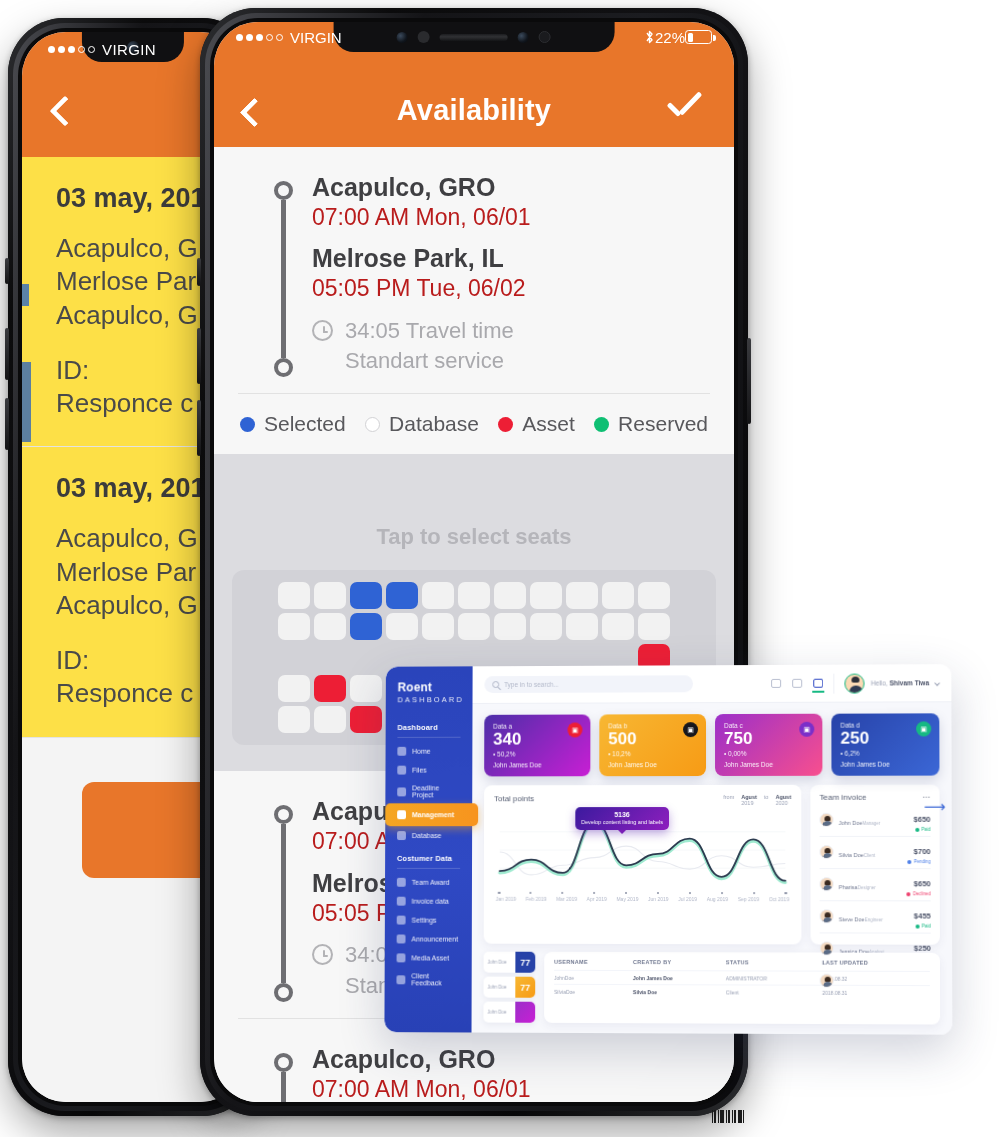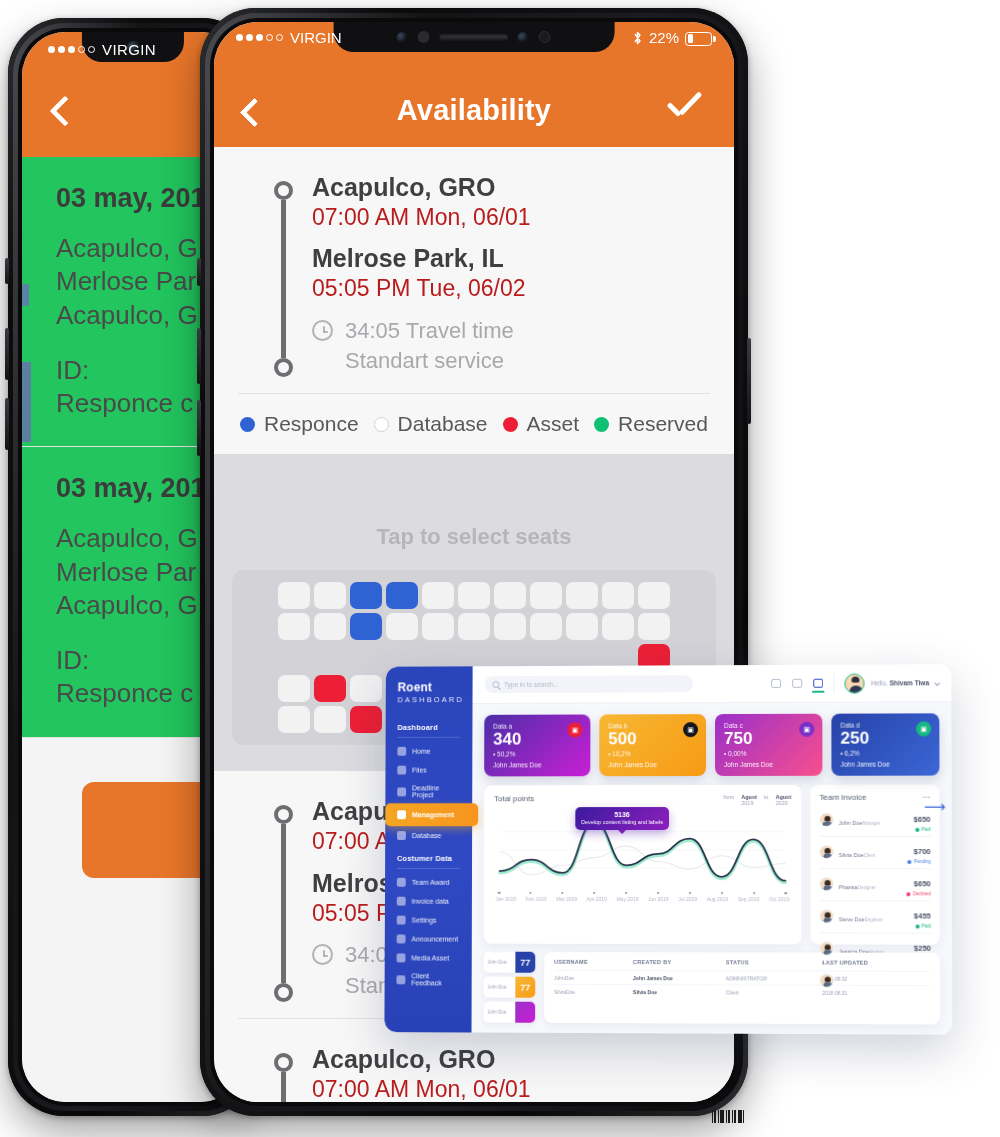--- a/index.html
+++ b/index.html
@@ -64,41 +64,41 @@
     transform:rotate(45deg); border-radius:2px;
   }
   .back-status {
     position:absolute; top:9px; left:26px; display:flex; align-items:center; gap:7px;
     color:#fff; font-size:15px; letter-spacing:.4px; z-index:45;
   }
   .dots { display:flex; gap:3px; align-items:center;}
   .dots i { width:7px;height:7px;border-radius:50%;background:#fff;display:block; }
   .dots i.off { background:transparent; border:1.4px solid #fff; width:7px;height:7px; }
   .back-body { padding:0; background:#f4f4f4; height:100%; }
-  .back-card { padding:26px 0 26px 34px; background:#22c55e; border-bottom:1px solid #e3e3e3;}
+  .back-card { padding:26px 0 26px 34px; background:#fde047; border-bottom:1px solid #e3e3e3;}
   .back-card .bdate { font-size:27px; font-weight:bold; color:#3c3c3c; margin-bottom:18px; white-space:nowrap;}
   .back-card .bline { font-size:26px; color:#4a4a4a; line-height:1.28; white-space:nowrap;}
   .back-card .bgap { height:22px; }
   .back-orange-btn {
     margin:44px 0 0 60px; width:230px; height:96px;
     background:#E8762A; border-radius:12px;
   }
   .left-accent { position:absolute; left:0; top:252px; width:7px; height:22px; background:#5b83a8; z-index:30;}
   .left-accent2 { position:absolute; left:0; top:330px; width:9px; height:80px; background:#5c7f9f; z-index:30;}
 
   
   #phone-front { left:200px; top:8px; width:548px; height:1108px; }
   #phone-front .screen { background:#f7f7f7; }
 
   .fstatus {
     position:absolute; top:0; left:0; right:0; height:30px; z-index:45;
     display:flex; align-items:center; justify-content:space-between;
     padding:0 22px; color:#fff; font-size:15px; font-weight:500;
   }
-  .fstatus .right { display:flex; align-items:flex-end; gap:6px; }
+  .fstatus .right { display:flex; align-items:center; gap:0; }
   .batt { width:27px;height:14px;border:1.8px solid #fff;border-radius:3.5px; position:relative; }
   .batt::after{content:"";position:absolute;right:-4.5px;top:3.5px;width:2.5px;height:6px;background:#fff;border-radius:0 2px 2px 0;}
   .batt i { position:absolute; left:1.5px; top:1.5px; bottom:1.5px; width:22%; background:#fff; border-radius:1.5px; display:block;}
 
   .fheader {
     height:125px; background:#E8762A; display:flex; align-items:flex-end;
     justify-content:space-between; padding:0 30px 18px; position:relative;
   }
   .fheader .htitle { position:absolute; left:0; right:0; bottom:20px; text-align:center;
     color:#fff; font-size:29px; font-weight:bold; letter-spacing:.2px; }
@@ -401,21 +401,21 @@
             </div>
           </div>
         </div>
       </div>
 
       <div class="divider"></div>
 
       <div class="legend">
         <div class="lg">
           <span class="sw" style="background:#2f63D4;"></span>
-          <span>Responce</span>
+          <span>Selected</span>
         </div>
         <div class="lg">
           <span class="sw outline"></span>
           <span>Database</span>
         </div>
         <div class="lg">
           <span class="sw" style="background:#ED1E35;"></span>
           <span>Asset</span>
         </div>
         <div class="lg">

